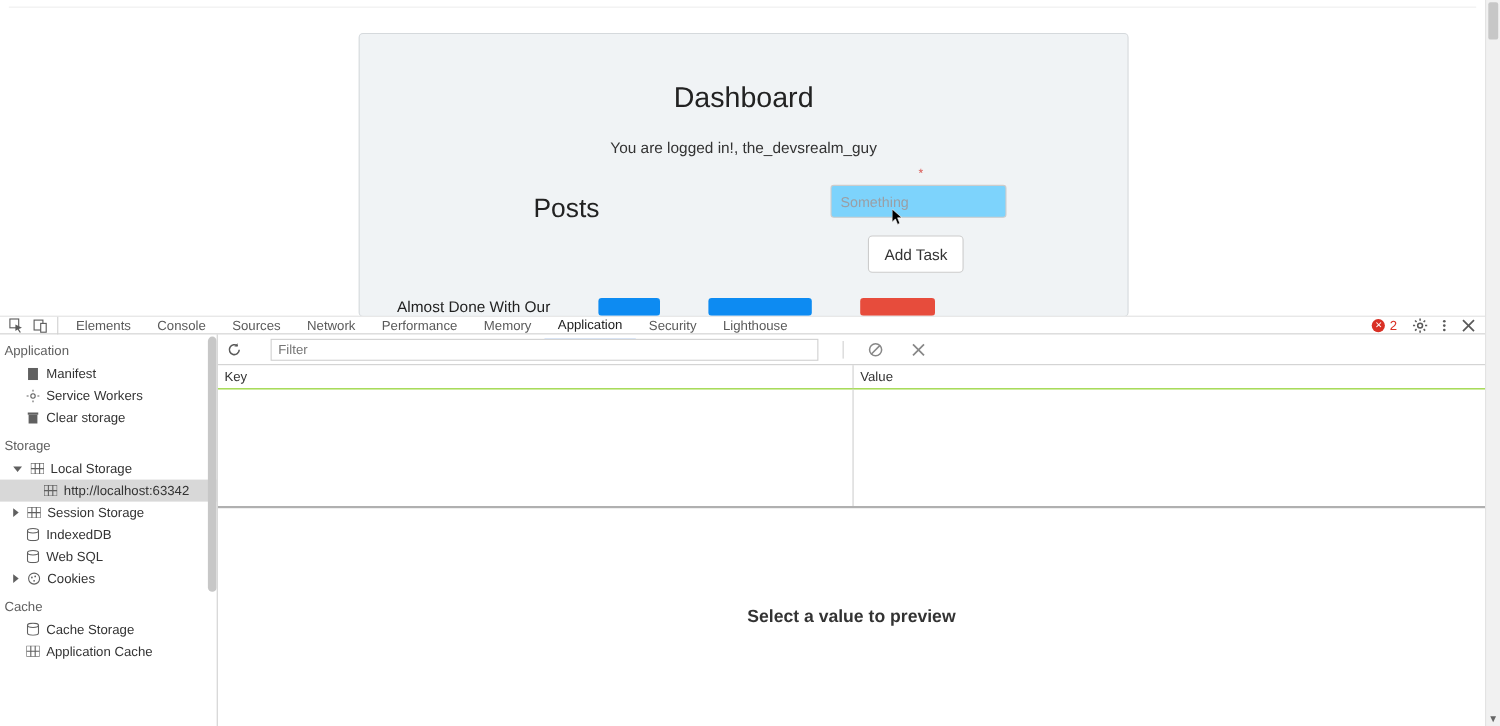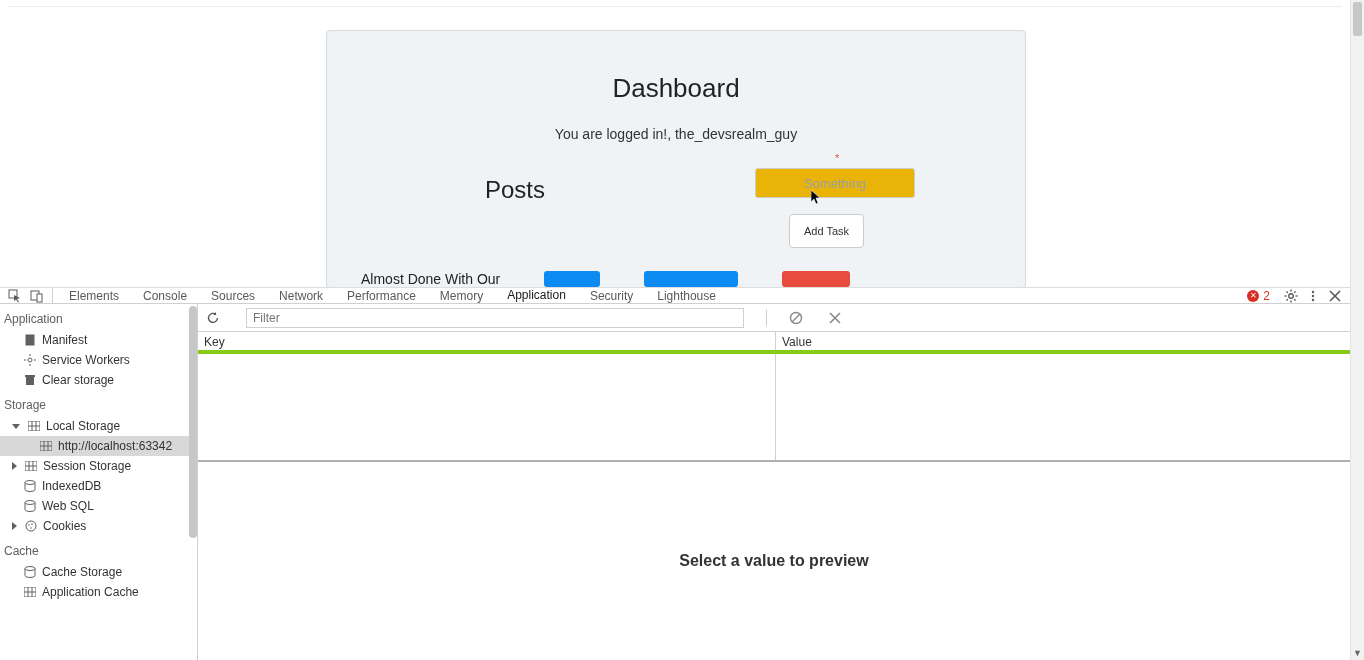--- a/index.html
+++ b/index.html
@@ -19,26 +19,26 @@
   .panel h1 { margin-top:42px; font-size:26px; font-weight:400; color:#222; }
   .panel .logged { margin-top:22px; font-size:14px; color:#333; }
   .panel-row {
     margin-top:10px; width:100%; display:flex; align-items:flex-start;
   }
   .posts-title { margin-left:158px; margin-top:24px; font-size:24px; font-weight:400; color:#222; }
   .form-col { margin-left:210px; display:flex; flex-direction:column; align-items:flex-start; }
   .req { color:#d9534f; font-size:11px; margin-left:80px; margin-bottom:4px; }
   .in {
     width:160px; height:30px; border:1px solid #ccc; border-radius:3px;
-    padding:4px 8px; font-size:13px; color:#555; background:#eab308;text-align:center;
+    padding:4px 8px; font-size:13px; color:#555; background:#7dd3fc;
   }
   .in::placeholder { color:#9a9fa5; }
   .add-btn {
     margin-top:16px; margin-left:34px; height:34px; padding:0 14px;
-    background:#fff; border:1px solid #ccc; border-radius:4px; font-size:11px;
+    background:#fff; border:1px solid #ccc; border-radius:4px; font-size:14px;
     color:#333; cursor:pointer;
   }
   .list-row { position:absolute; bottom:0; left:34px; right:34px; display:flex; align-items:center; gap:44px; }
   .list-text { font-size:14px; color:#222; max-width:180px; }
   .pill { height:16px; border-radius:3px; }
   .pill.blue1 { width:56px; background:#0d8bf2; }
   .pill.blue2 { width:94px; background:#0d8bf2; }
   .pill.red { width:68px; background:#e74c3c; }
 
   
@@ -81,21 +81,21 @@
   .dt-toolbar {
     height:28px; display:flex; align-items:center; gap:22px; padding:0 8px;
     border-bottom:1px solid #d0d0d0;
   }
   .dt-toolbar .filter {
     flex:0 0 498px; height:20px; border:1px solid #d0d0d0; padding:1px 6px;
     font-size:12px; color:#555; background:#fff;
   }
   .dt-toolbar .vr { width:1px; height:16px; background:#d0d0d0; }
   .kv-head {
-    height:22px; display:flex; border-bottom:4px solid #84cc16; font-size:12px; color:#333;justify-content:center;
+    height:22px; display:flex; border-bottom:1px solid #84cc16; font-size:12px; color:#333;justify-content:center;
   }
   .kv-head .col { padding:3px 6px; }
   .kv-head .k { width:578px; border-right:1px solid #d0d0d0; }
   .kv-head .v { flex:1; }
   .kv-grid { height:106px; display:flex; }
   .kv-grid .k { width:578px; border-right:1px solid #d0d0d0; }
   .kv-grid .v { flex:1; }
   .preview-pane {
     flex:1; border-top:2px solid #b0b0b0; display:flex; align-items:center; justify-content:center;
     font-size:16px; font-weight:700; color:#333;

